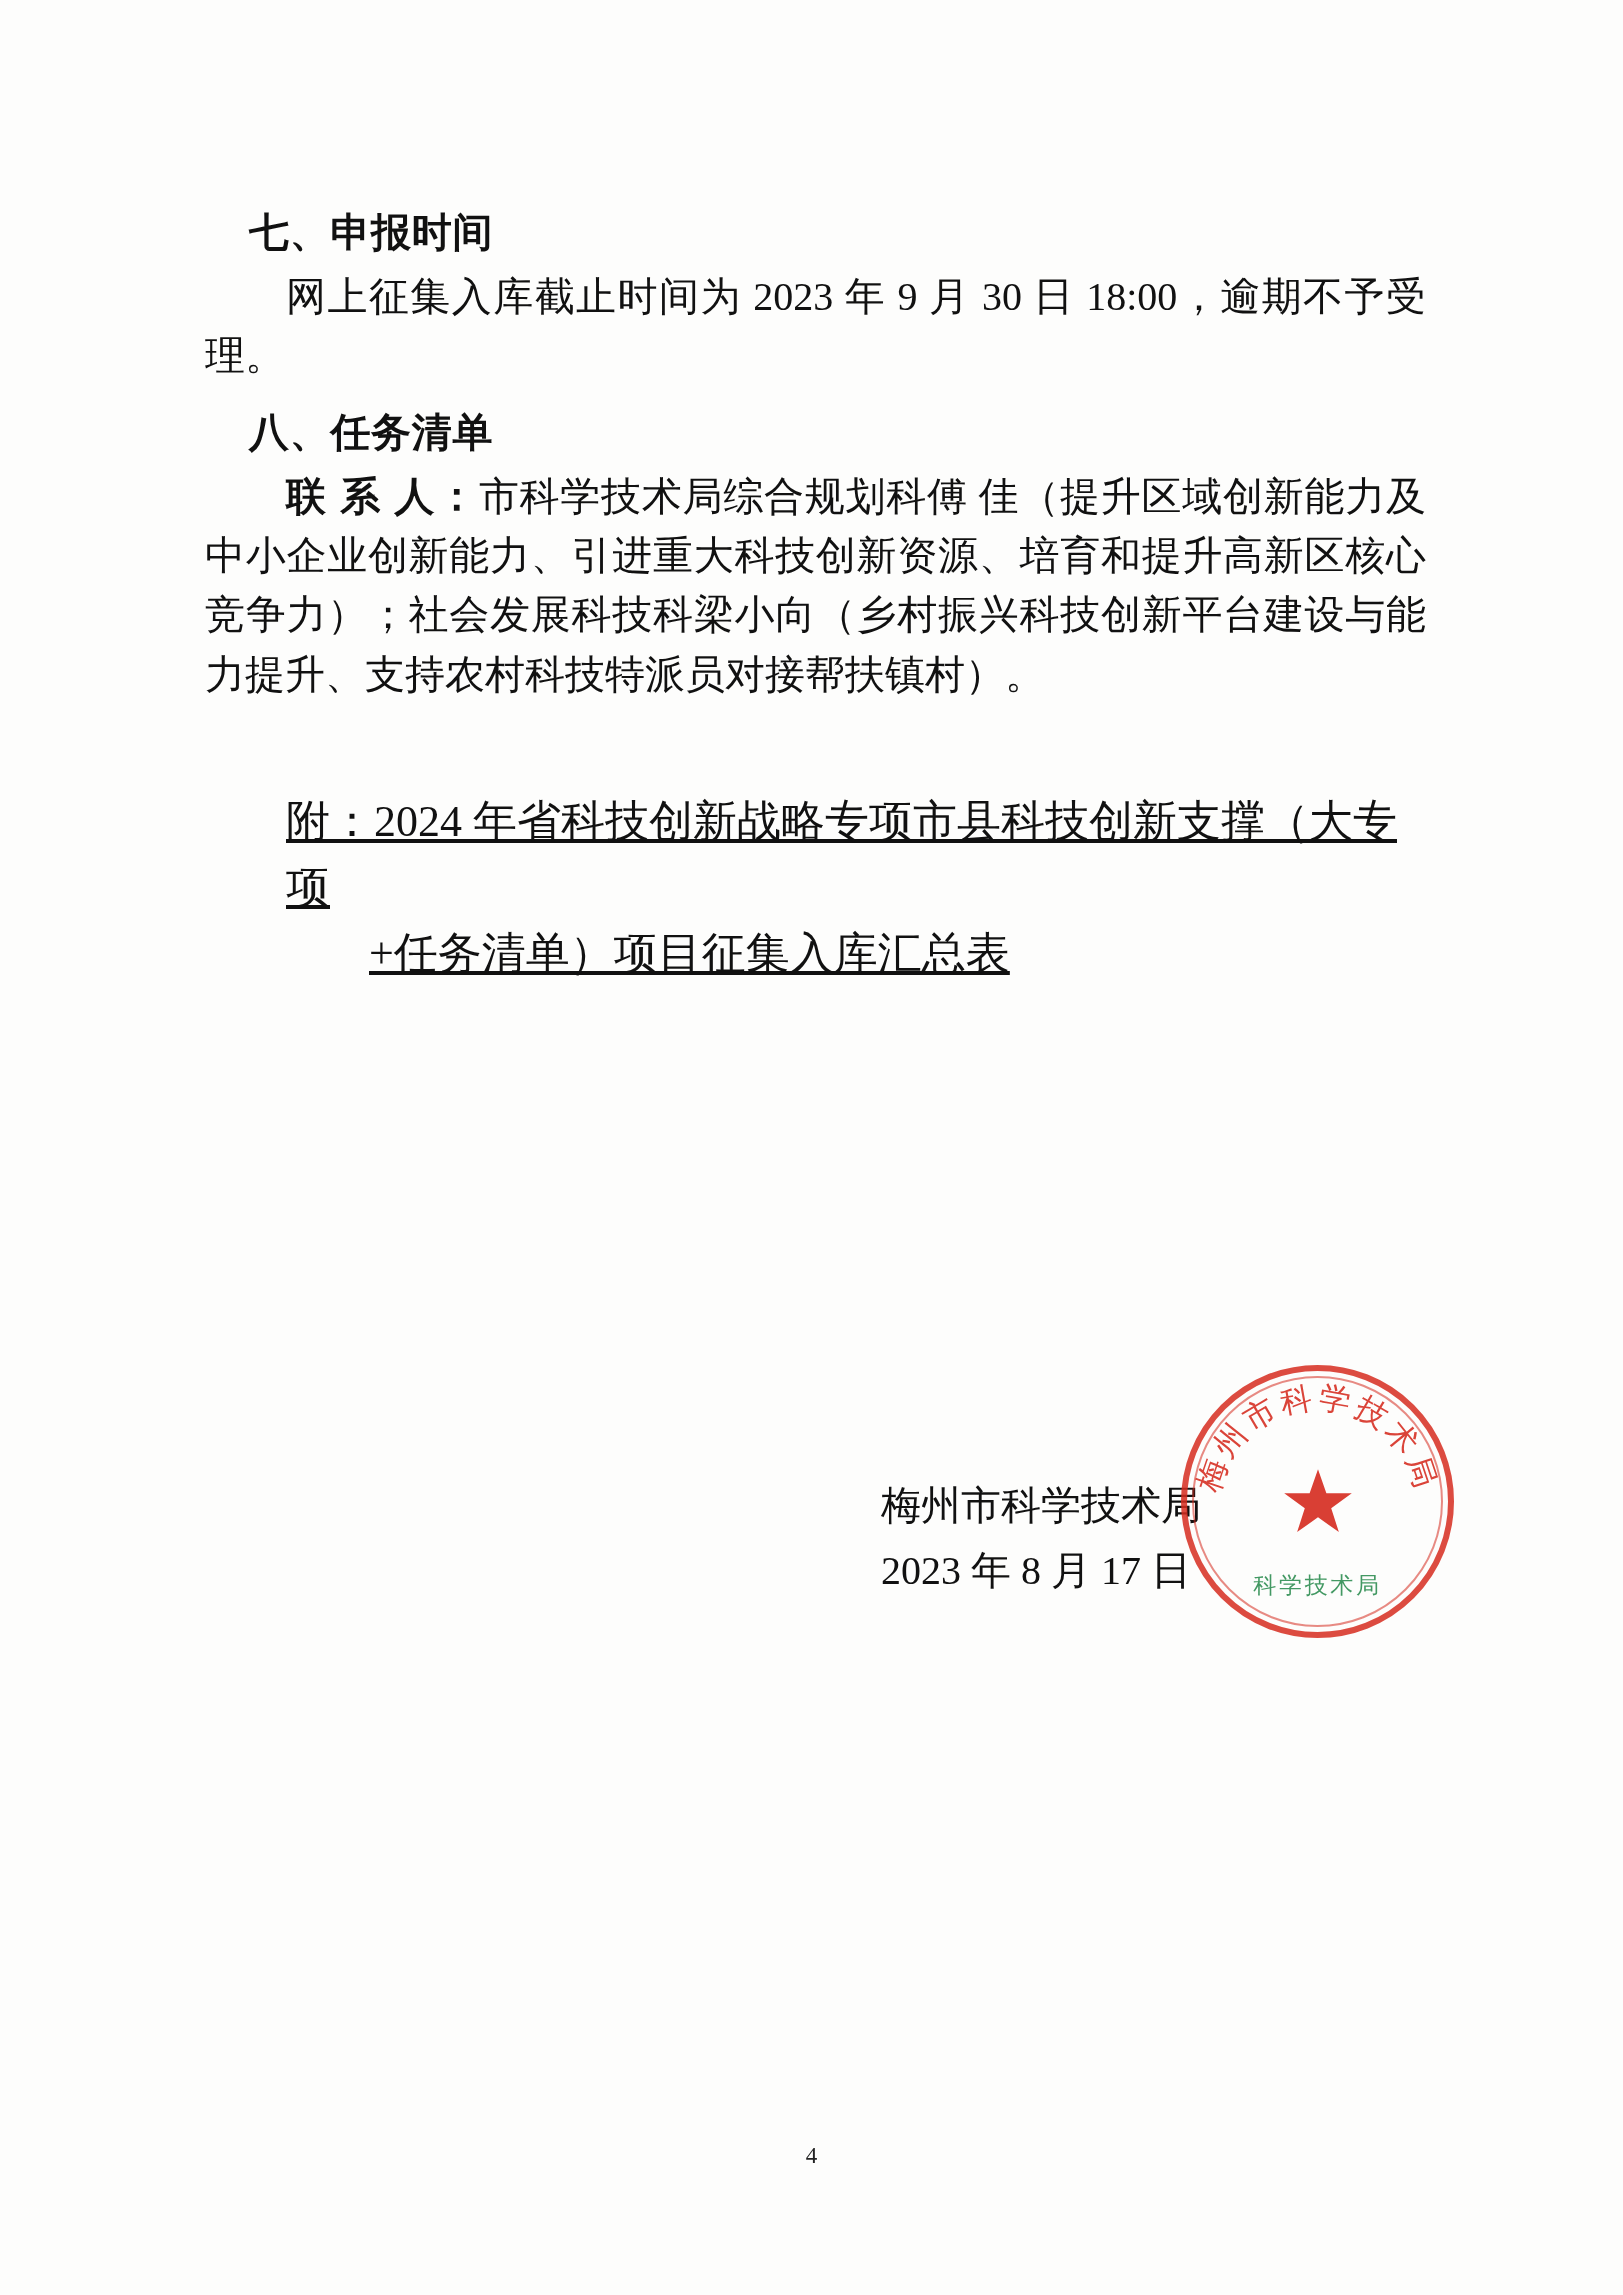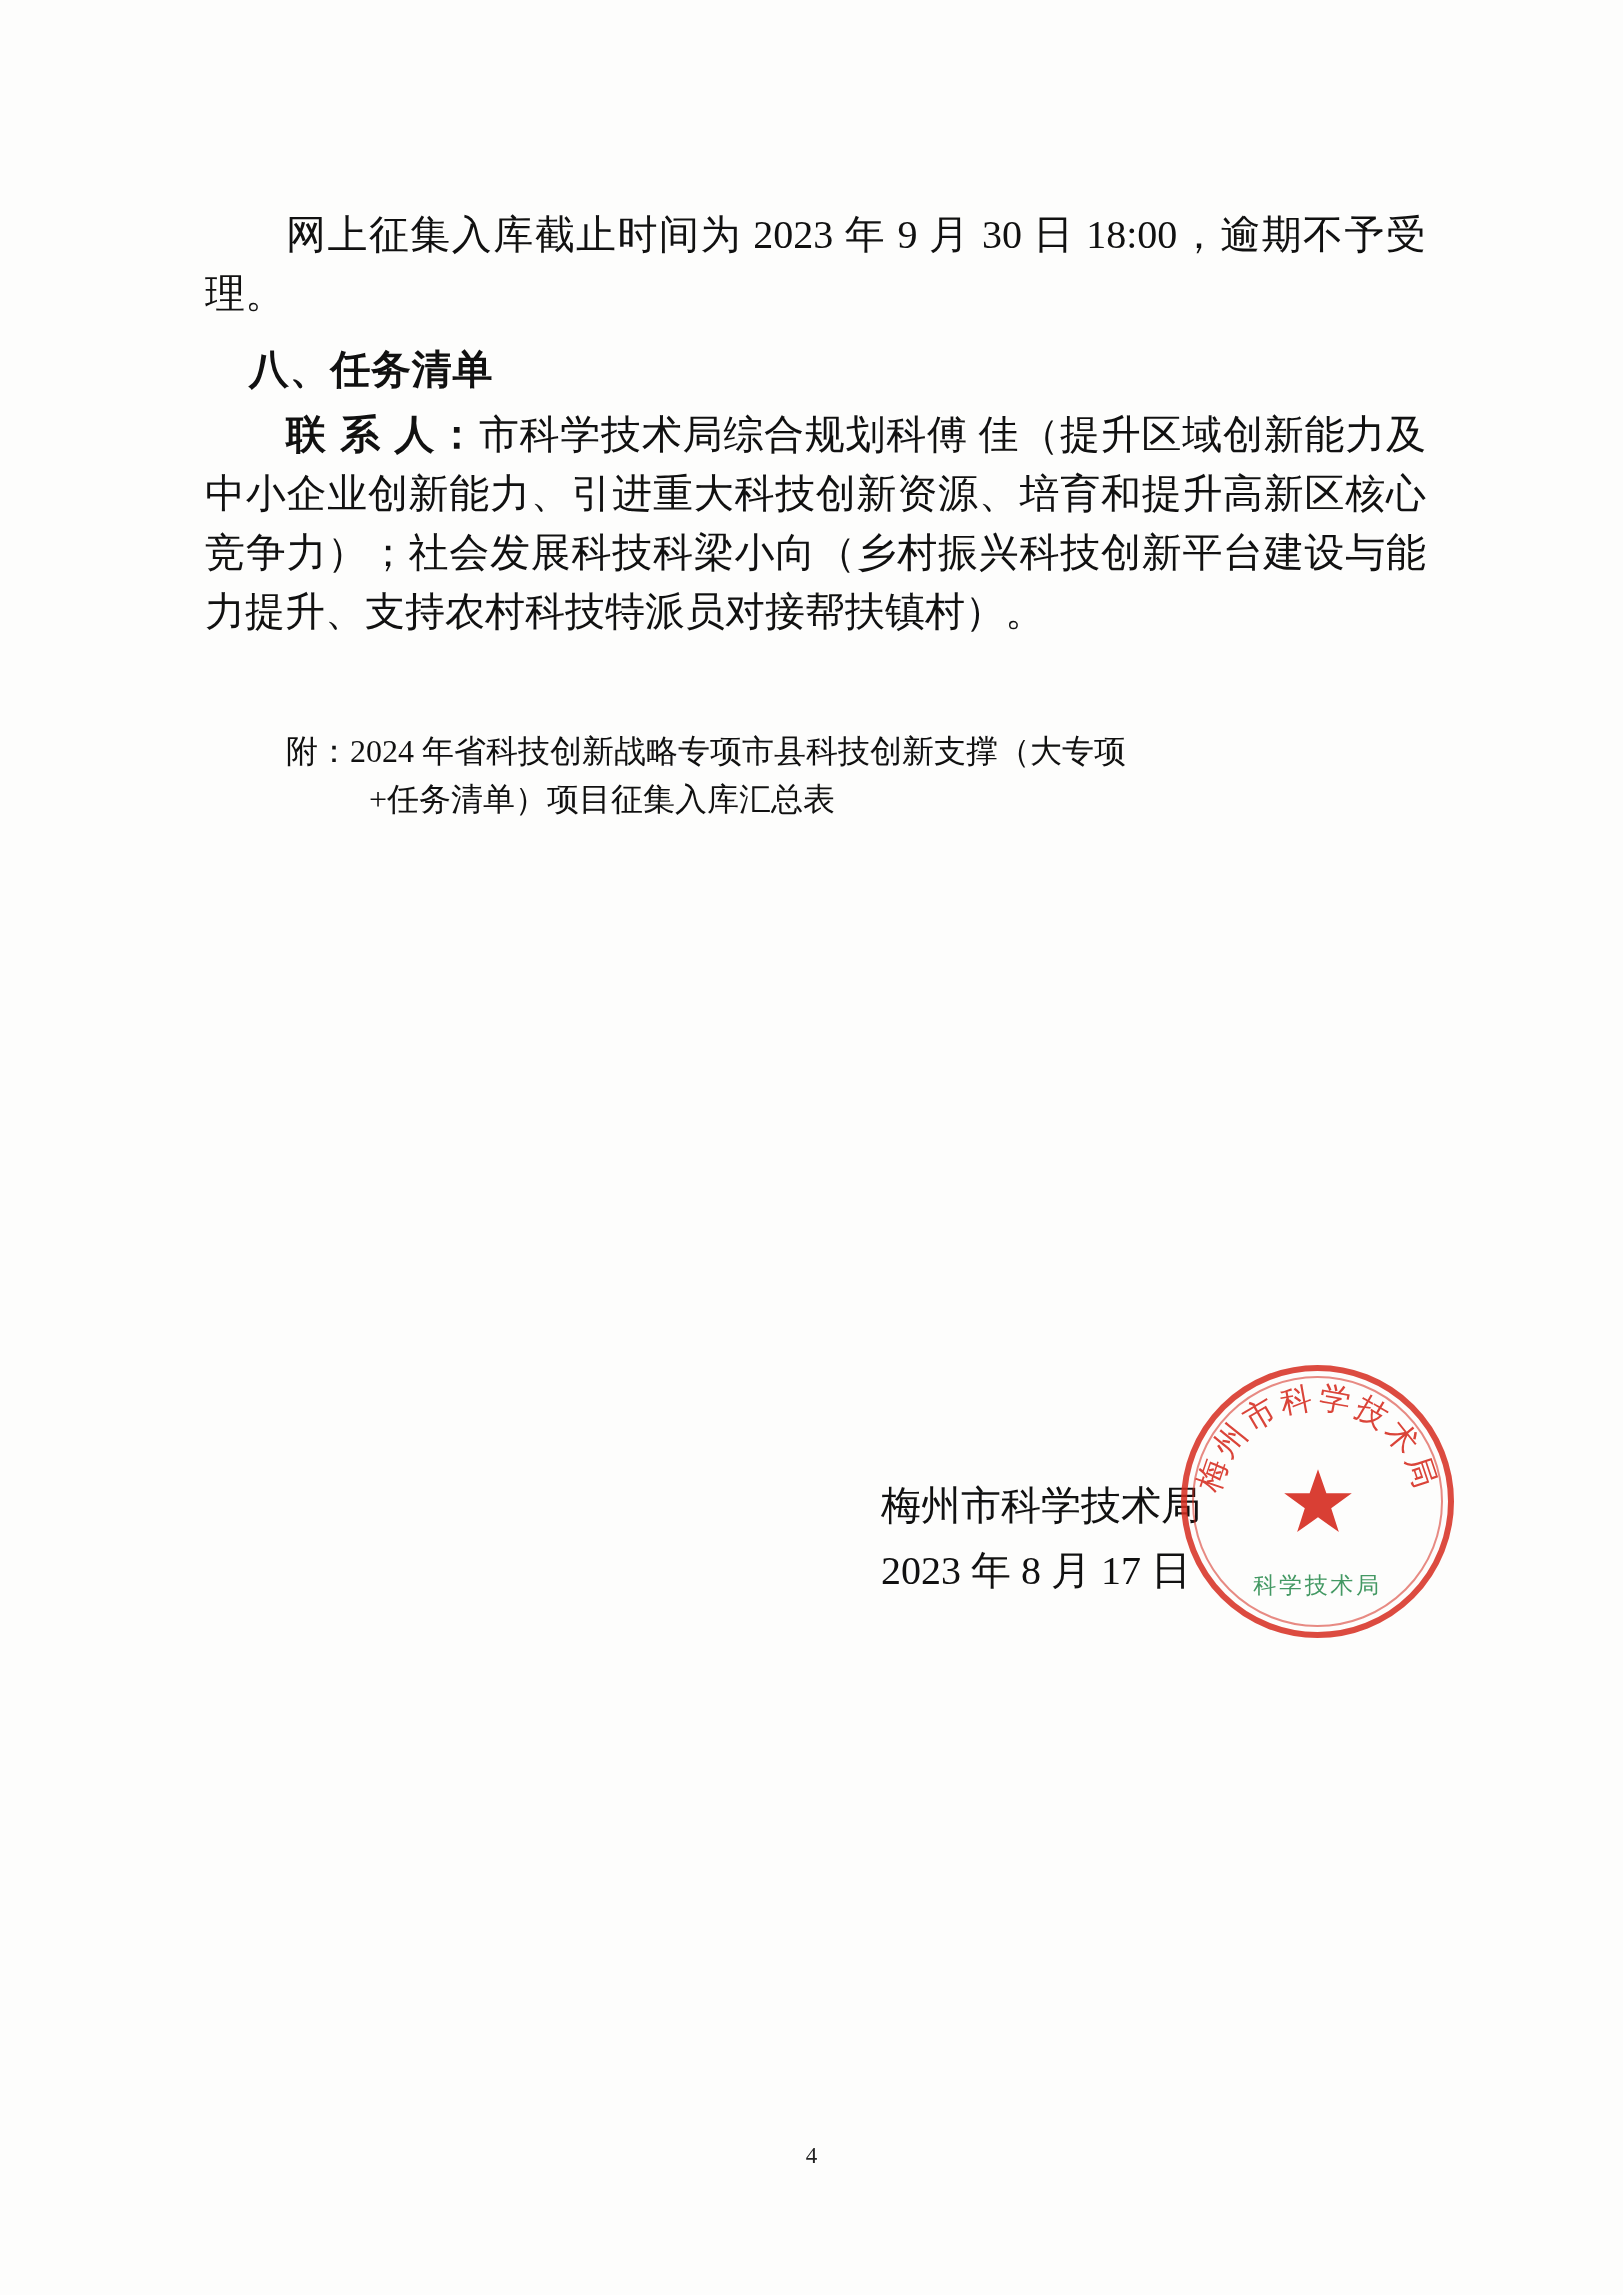--- a/index.html
+++ b/index.html
@@ -45,25 +45,26 @@
   }
   .para .lead {
     font-weight: bold;
     letter-spacing: 1.4px;
     margin-top: 24px;
   }
   .gap-sm { height: 15px; }
   .gap-lg { height: 66px; }
 
   .attach {
-    font-size: 32px;
+    font-size: 44px;
     line-height: 1.5;
     margin: 0;
     padding-left: 81px;
     text-indent: 0px;
+    text-decoration: underline;
   }
   .attach .line2 {
     display: block;
     padding-left: 83px;
   }
 
   
   .sign-block {
     position: absolute;
     right: 225px;
@@ -134,20 +135,21 @@
     color: #222;
   }
 </style>
 </head>
 <body>
 
 <div class="page">
 
   <div class="content">
 
+    <h2 class="heading">七、申报时间</h2>
 
     <p class="para indent">网上征集入库截止时间为 2023 年 9 月 30 日 18:00，逾期不予受理。</p>
 
     <div class="gap-sm"></div>
 
     <h2 class="heading">八、任务清单</h2>
 
     <p class="para indent"><span class="lead">联 系 人：</span><span>市科学技术局综合规划科傅 佳（提升区域创新能力及中小企业创新能力、引进重大科技创新资源、培育和提升高新区核心竞争力）；社会发展科技科梁小向（乡村振兴科技创新平台建设与能力提升、支持农村科技特派员对接帮扶镇村）。</span></p>
 
     <div class="gap-sm"></div>

